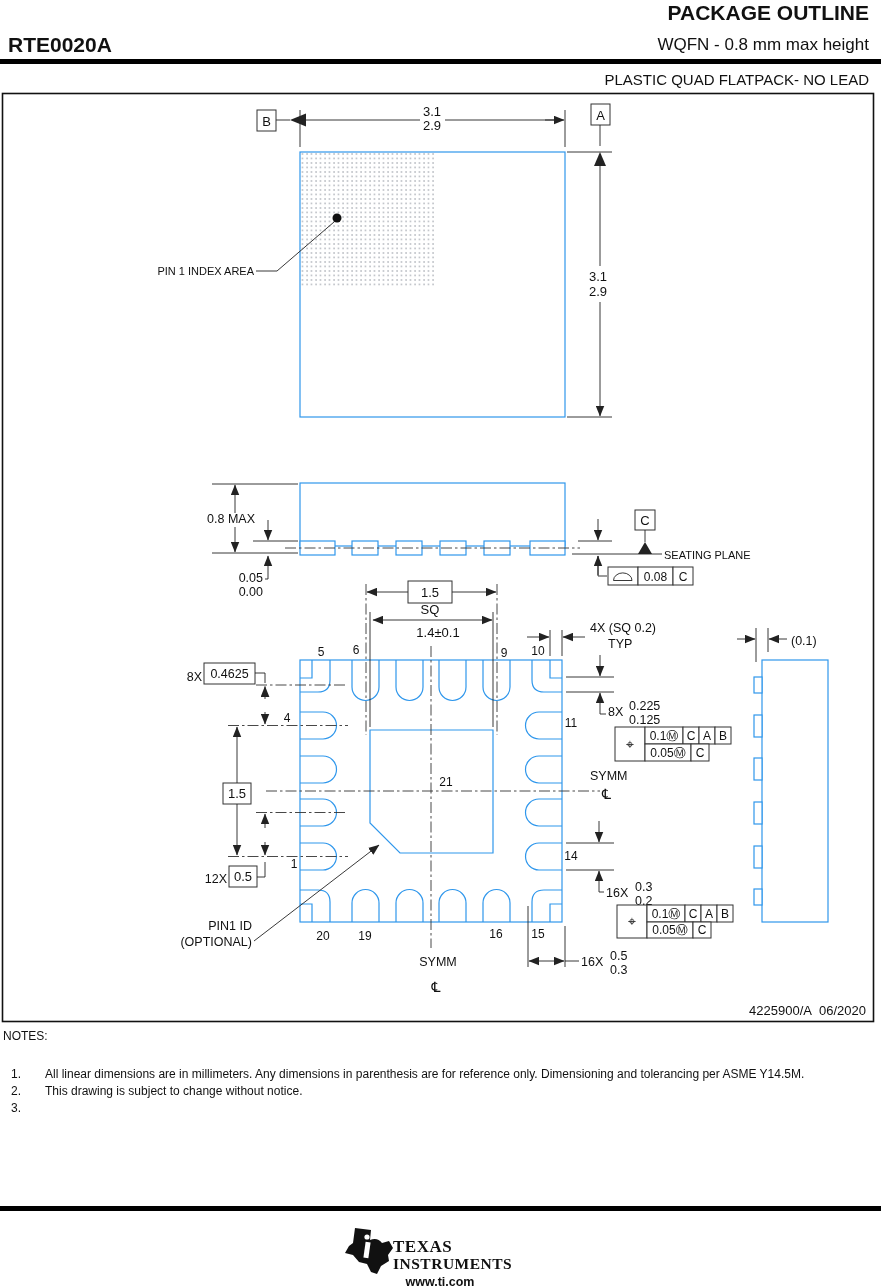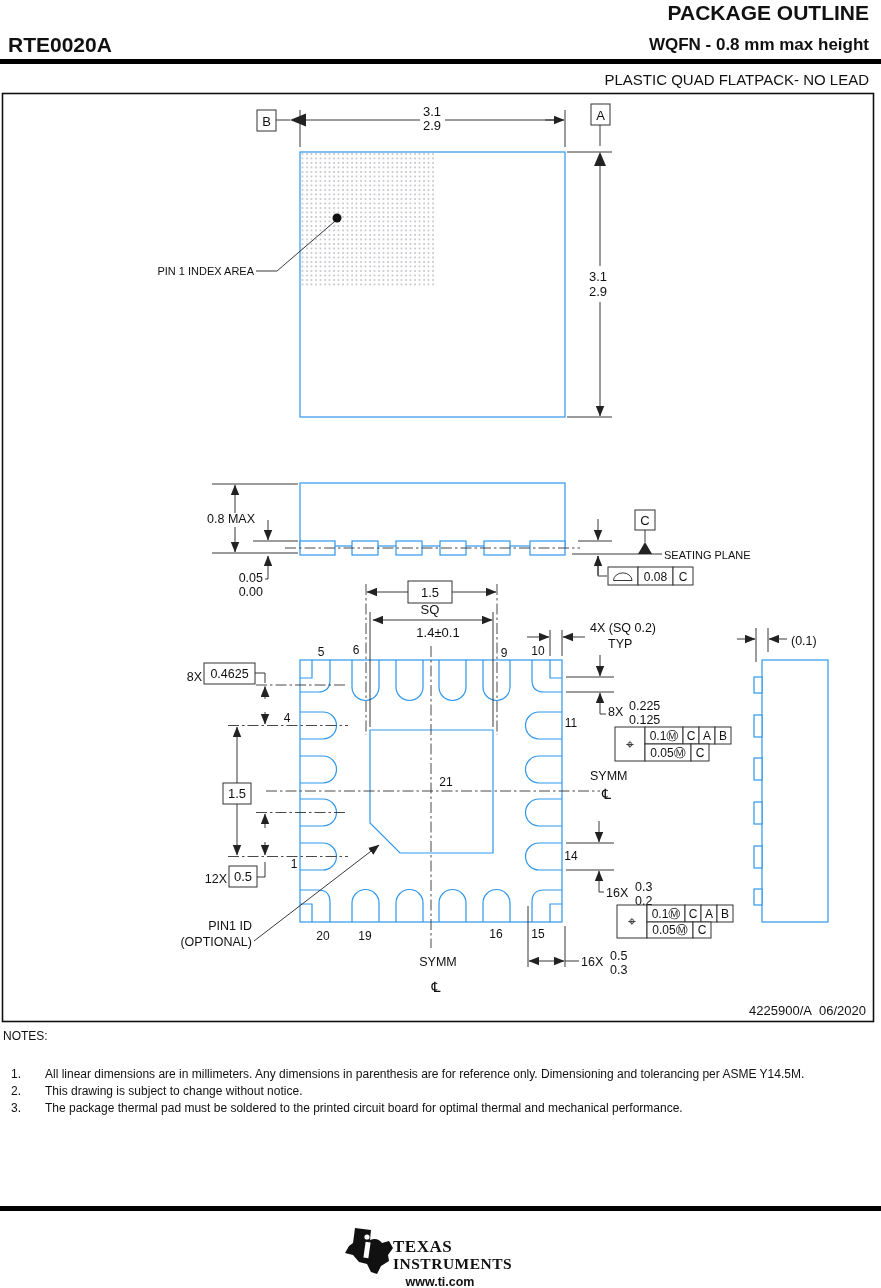--- a/index.html
+++ b/index.html
@@ -1,21 +1,21 @@
 <!DOCTYPE html>
 <html><head>
 <meta charset="utf-8">
 <style>
   html,body{margin:0;padding:0;background:#fff;}
   body{width:881px;height:1288px;position:relative;font-family:"Liberation Sans","DejaVu Sans",sans-serif;color:#111;}
   .abs{position:absolute;}
   
   .doc-title{top:1px;right:12px;font-size:21px;font-weight:bold;text-align:center;}
   .part-no{top:33px;left:8px;font-size:21px;font-weight:bold;}
-  .subtitle{top:35px;right:12px;font-size:17px;font-weight:bold;}
+  .subtitle{top:35px;right:12px;font-size:17px;font-weight:normal;}
   .rule{left:0;width:881px;height:5px;background:#000;}
   .pkg-type{top:71px;right:12px;font-size:15px;margin-left:35px;}
   
   .notes{top:1028px;left:3px;width:832px;font-size:12px;line-height:17px;}
   .notes-list{margin-top:21px;}
   .note-row{display:flex;align-items:flex-start;}
   .note-num{width:16px;margin-left:8px;flex:none;}
   .note-text{margin-left:18px;}
   
   svg text{fill:#111;font-family:"Liberation Sans","DejaVu Sans",sans-serif;}
@@ -348,16 +348,15 @@
     <div class="note-row">
       <span class="note-num">1.</span>
       <span class="note-text">All linear dimensions are in millimeters. Any dimensions in parenthesis are for reference only. Dimensioning and tolerancing per ASME Y14.5M.</span>
     </div>
     <div class="note-row">
       <span class="note-num">2.</span>
       <span class="note-text">This drawing is subject to change without notice.</span>
     </div>
     <div class="note-row">
       <span class="note-num">3.</span>
-      <span class="note-text">The package thermal pad must be soldered to the printed circuit board for optimal thermal and mechanical performance.</span>
     </div>
   </div>
 </div>
 
 </body></html>

